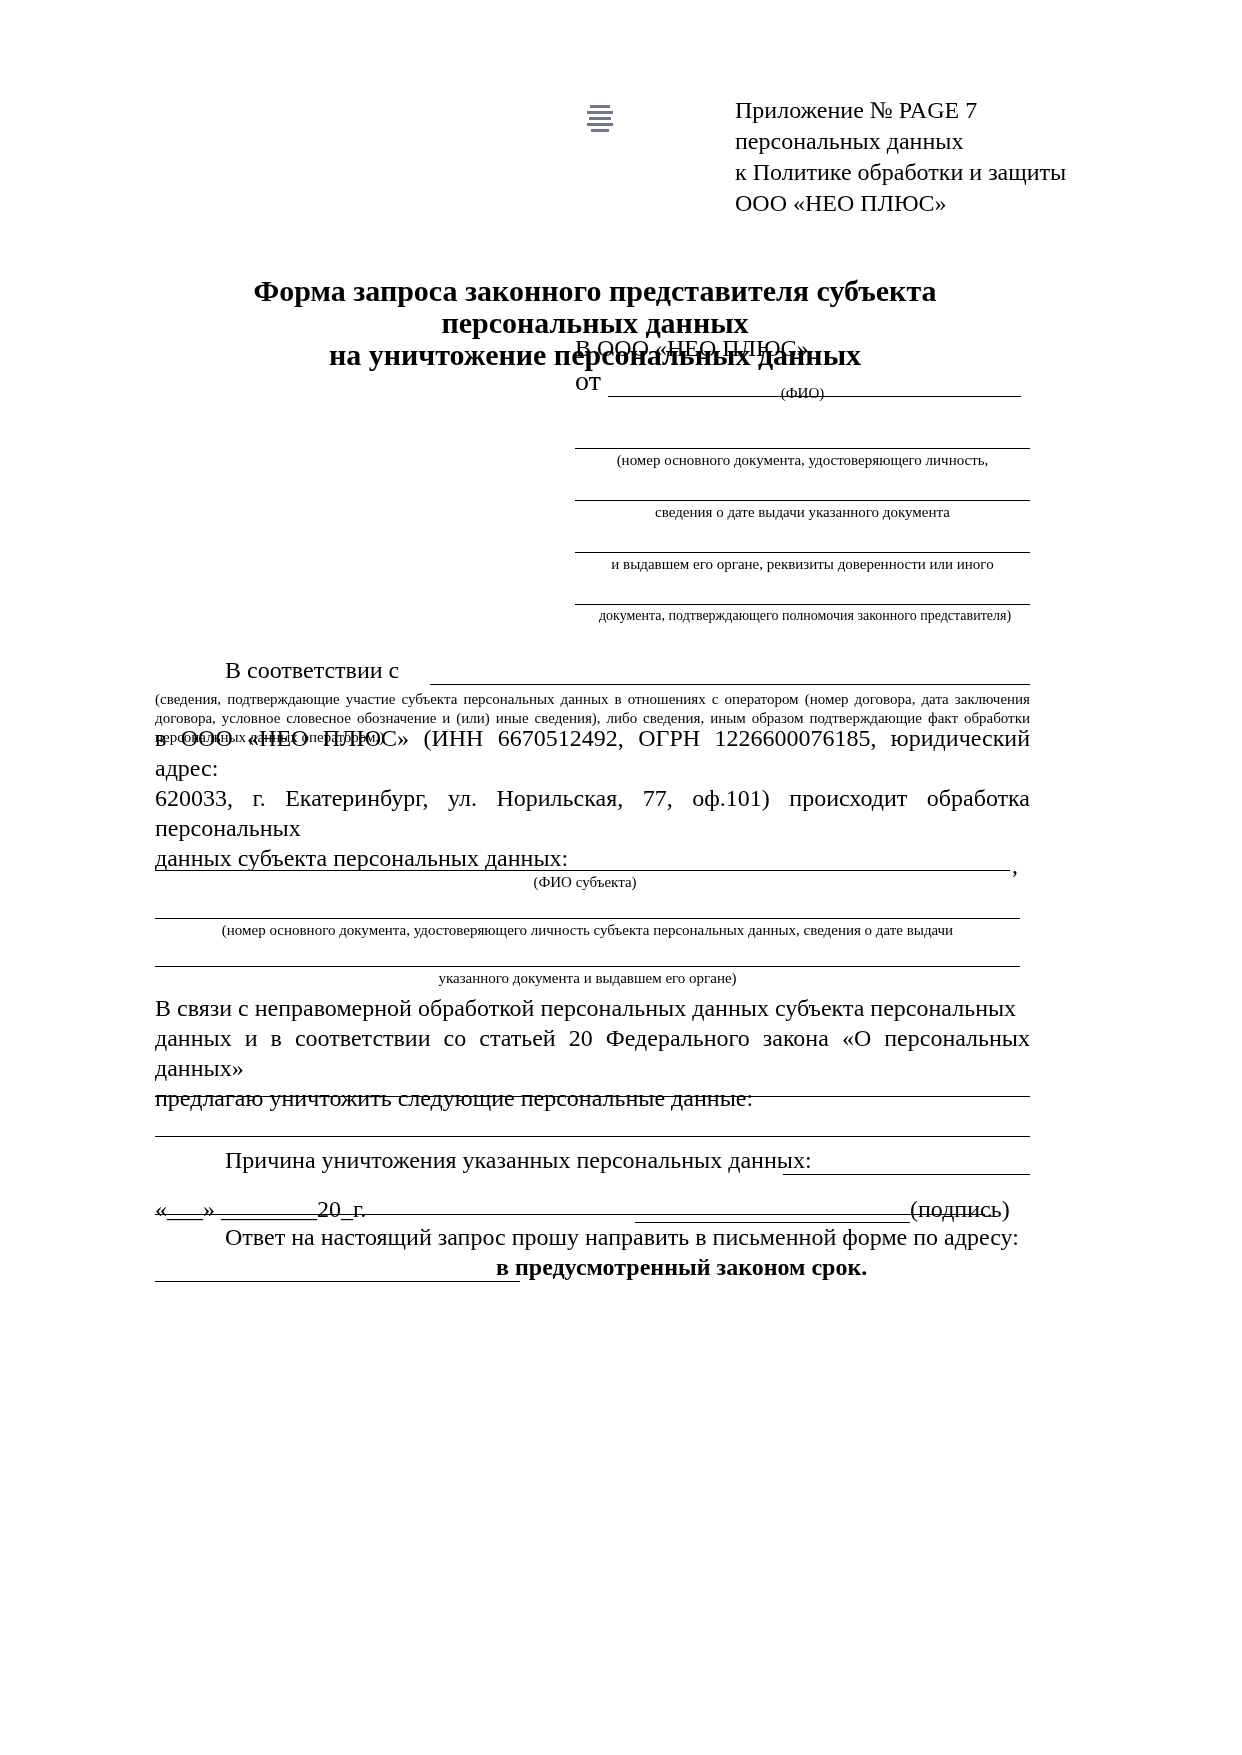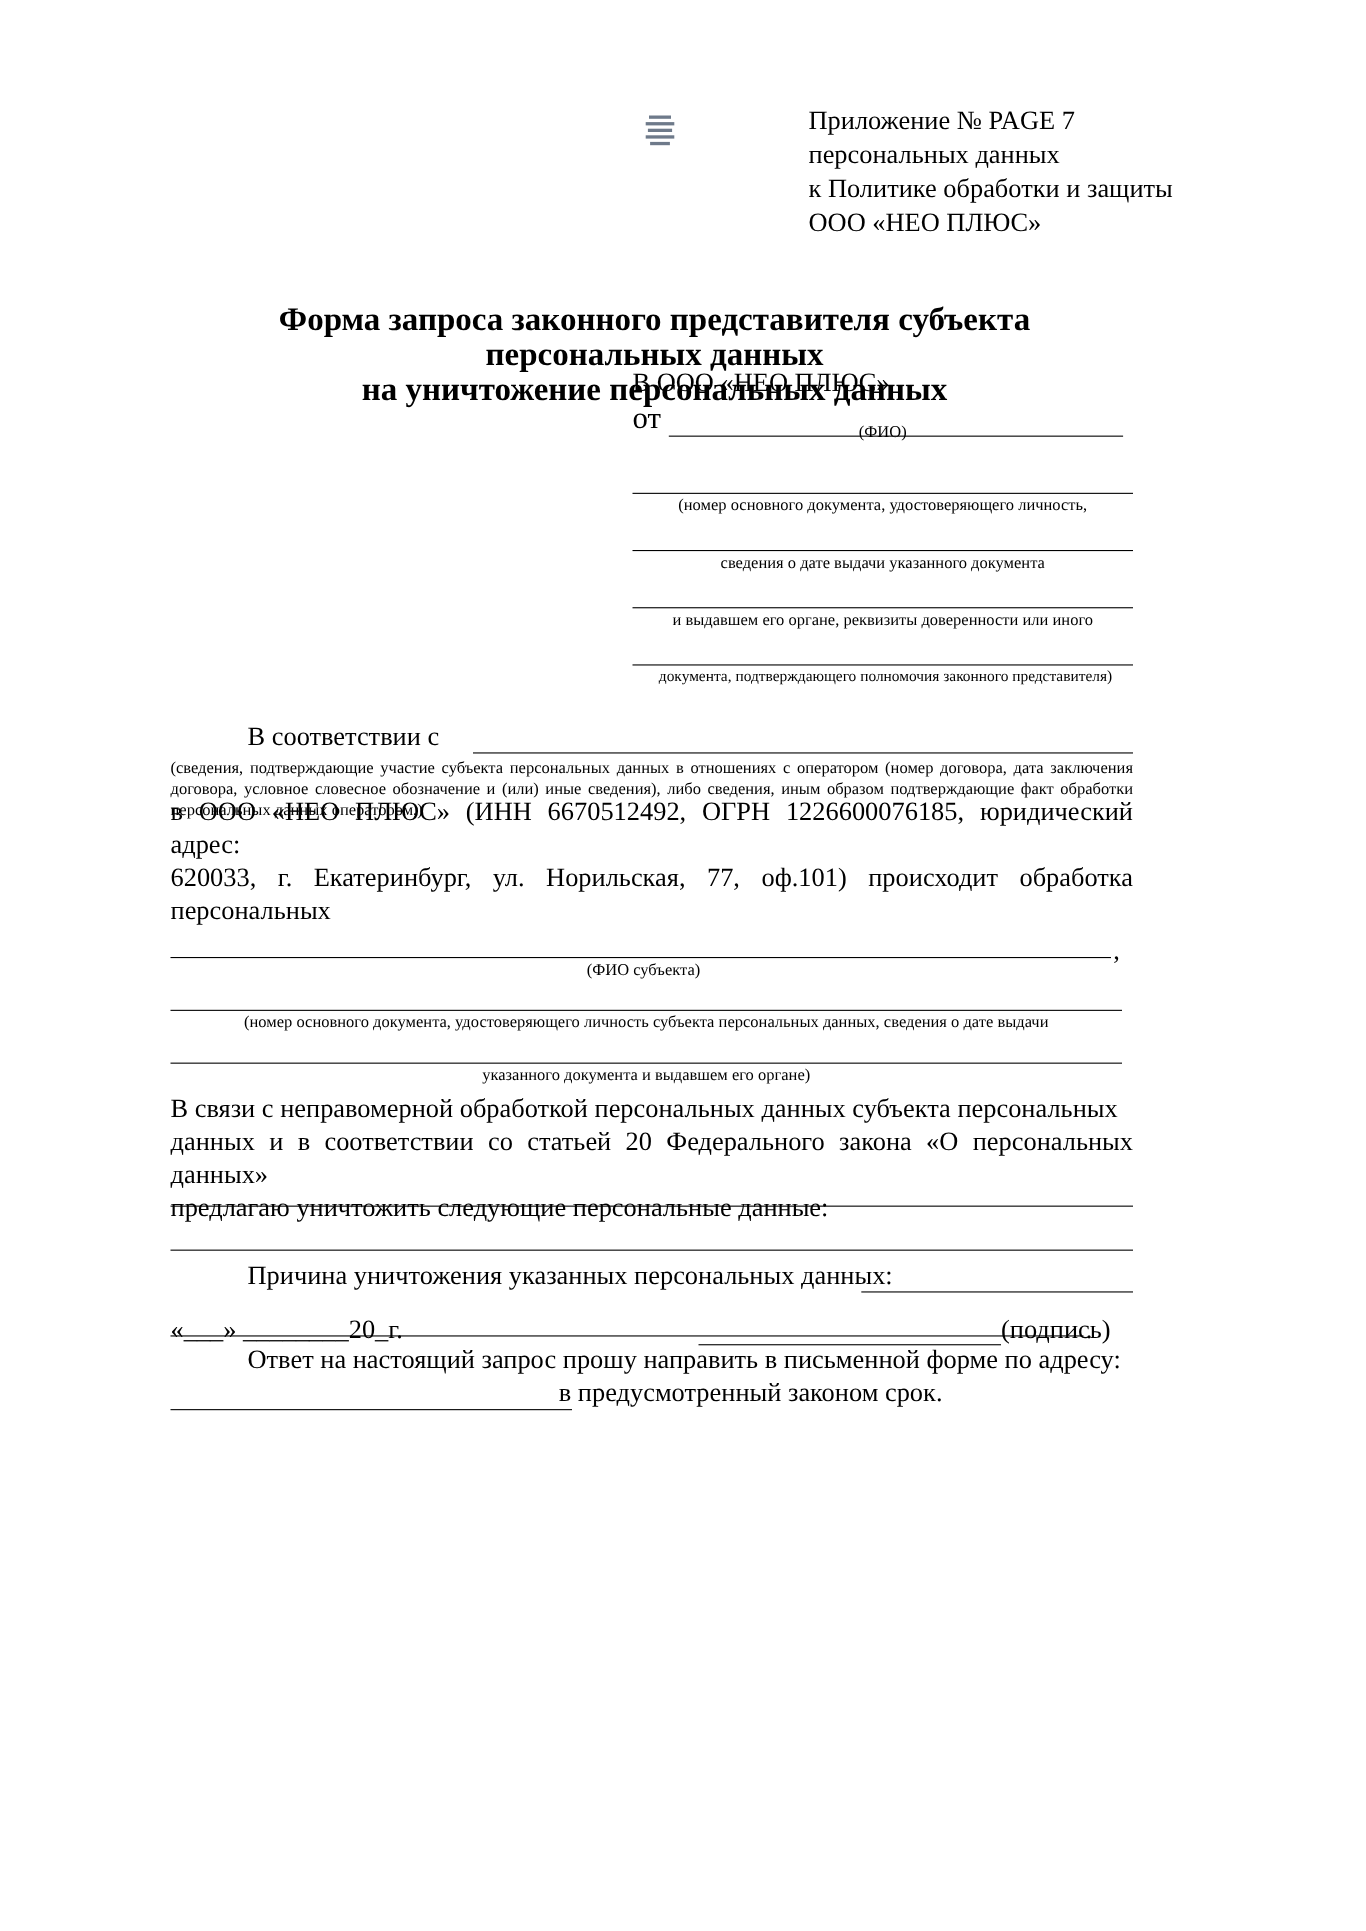--- a/index.html
+++ b/index.html
@@ -187,20 +187,21 @@
   <div class="body-text" style="left:225px; top:655px; width:805px;">
     <span>В соответствии с</span>
   </div>
   <div class="ruler" style="left:430px; top:684px; width:600px;"></div>
 
   <div class="small-note" style="left:155px; top:690px; width:875px;">(сведения, подтверждающие участие субъекта персональных данных в отношениях с оператором (номер договора, дата заключения договора, условное словесное обозначение и (или) иные сведения), либо сведения, иным образом подтверждающие факт обработки персональных данных оператором,)</div>
 
   <div class="body-text" style="left:155px; top:723px; width:875px;">
     <div>в ООО «НЕО ПЛЮС» (ИНН 6670512492, ОГРН 1226600076185, юридический адрес:</div>
     <div>620033, г. Екатеринбург, ул. Норильская, 77, оф.101) происходит обработка персональных</div>
+    <div>данных субъекта персональных данных:</div>
   </div>
 
   <div class="ruler" style="left:155px; top:870px; width:855px;"></div>
   <div style="position:absolute; left:1012px; top:852px; font-size:24px;">,</div>
   <div class="center-capt" style="left:155px; top:874px; width:860px;">(ФИО субъекта)</div>
 
   <div class="ruler" style="left:155px; top:918px; width:865px;"></div>
   <div class="center-capt" style="left:155px; top:922px; width:865px;">(номер основного документа, удостоверяющего личность субъекта персональных данных, сведения о дате выдачи</div>
 
   <div class="ruler" style="left:155px; top:966px; width:865px;"></div>
@@ -217,20 +218,20 @@
 
   <div class="body-text" style="left:225px; top:1145px; width:810px;">
     <span>Причина уничтожения указанных персональных данных:</span>
   </div>
   <div class="ruler" style="left:783px; top:1174px; width:247px;"></div>
   <div class="ruler" style="left:155px; top:1214px; width:830px;"></div>
   <div style="position:absolute; left:987px; top:1196px; font-size:24px;">.</div>
 
   <div class="body-text" style="left:225px; top:1222px; width:810px;">Ответ на настоящий запрос прошу направить в письменной форме по адресу:</div>
   <div class="ruler" style="left:155px; top:1281px; width:365px;"></div>
-  <div class="body-text" style="left:508px; top:1252px; width:510px;">в предусмотренный законом срок.</div>
+  <div class="body-text" style="left:496px; top:1252px; width:510px;font-weight:bold;">в предусмотренный законом срок.</div>
 
   <div class="date-line">«___» ________20_г.</div>
   <div class="sign-line">
     <span class="ln"></span><span>(подпись)</span>
   </div>
 
 </div>
 
 </body></html>

